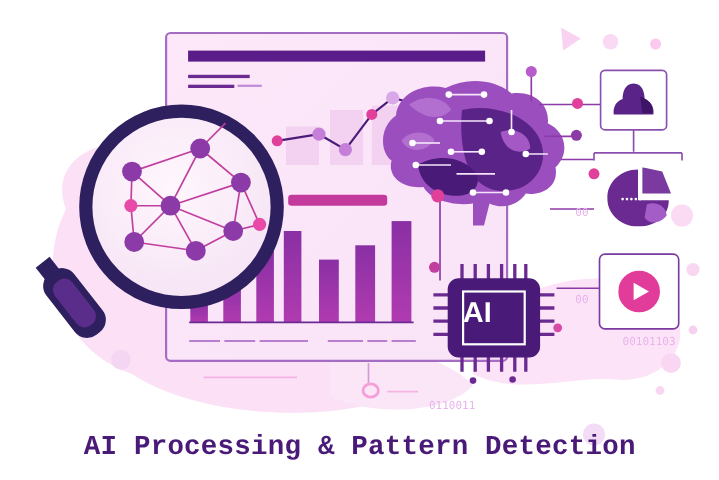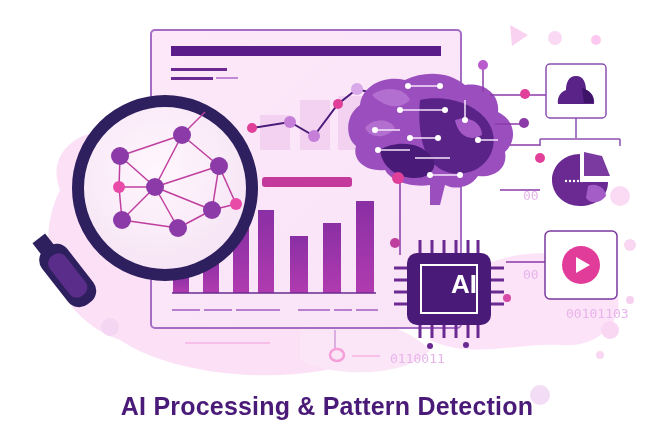--- a/index.html
+++ b/index.html
@@ -7,25 +7,25 @@
       width: 654px; height: 436px; overflow: hidden; position: relative;
       background: #ffffff;
       font-family: "Liberation Sans", sans-serif;
     }
     .abs { position: absolute; }
     svg { display: block; }
     .caption {
       position: absolute; left: 0; width: 654px; top: 392px;
       text-align: center; font-size: 25px; font-weight: 600;
       color: #4a1a78; letter-spacing: 0.2px;
-      font-family: Liberation Sans, sans-serif;
+      font-family: Liberation Mono, monospace;
     }
     .bin {
       position: absolute; font-family: "DejaVu Sans Mono", monospace;
-      color: #e8b4ec; font-size: 13px; letter-spacing: 0px;
+      color: #e8b4ec; font-size: 10px; letter-spacing: 0px;
     }
   </style>
 </head>
 <body>
 
 <svg class="abs" style="left:0;top:0" width="654" height="436" viewBox="0 0 654 436">
   <path d="M60 190 C40 140 110 110 150 150 C180 130 210 200 200 260 C240 300 320 330 360 360 C300 385 180 380 120 340 C60 320 30 250 60 190 Z" fill="#fbe0f6"></path>
   <path d="M430 300 C480 250 560 240 600 270 C640 300 610 350 560 345 C520 342 470 360 430 340 Z" fill="#fce3f7"></path>
   <path d="M300 330 C340 310 400 320 430 350 C410 375 340 380 300 360 Z" fill="#fbe6f8"></path>
   <circle cx="555" cy="38" r="7" fill="#f9d9f3"></circle>
@@ -209,21 +209,21 @@
       <line x1="490" y1="304" x2="504" y2="304"></line>
   </g>
   <rect x="407" y="253" width="84" height="72" rx="10" fill="#4a1a78"></rect>
   <rect x="421" y="265" width="56" height="48" fill="none" stroke="#ffffff" stroke-width="2"></rect>
   <circle cx="395" cy="243" r="5" fill="#c03e9e"></circle>
   <circle cx="507" cy="298" r="4" fill="#d84aa8"></circle>
   <circle cx="430" cy="346" r="3" fill="#6a2a92"></circle>
   <circle cx="466" cy="345" r="3" fill="#6a2a92"></circle>
   <line x1="506" y1="262" x2="545" y2="262" stroke="#8b3aa8" stroke-width="1.5"></line>
 </svg>
-<div class="abs" style="left:421px;top:269px;width:56px;text-align:right;color:#ffffff;font-size:26px;font-weight:bold;font-family:'Liberation Sans',sans-serif;">AI</div>
+<div class="abs" style="left:421px;top:269px;width:56px;text-align:left;color:#ffffff;font-size:26px;font-weight:bold;font-family:'Liberation Sans',sans-serif;">AI</div>
 
 <svg class="abs" style="left:0;top:0" width="654" height="436" viewBox="0 0 654 436">
 
   <rect x="546" y="64" width="60" height="54" rx="4" fill="#ffffff" stroke="#8b4fb0" stroke-width="1.5"></rect>
 
   <line x1="576" y1="118" x2="576" y2="138" stroke="#8b4fb0" stroke-width="1.5"></line>
   <line x1="540" y1="139" x2="620" y2="139" stroke="#8b4fb0" stroke-width="1.5"></line>
   <line x1="540" y1="139" x2="540" y2="146" stroke="#8b4fb0" stroke-width="1.5"></line>
   <line x1="620" y1="139" x2="620" y2="146" stroke="#8b4fb0" stroke-width="1.5"></line>
 
@@ -243,18 +243,18 @@
       <circle cx="22" cy="29" r="1.2"></circle>
       <circle cx="26" cy="29" r="1.2"></circle>
       <circle cx="30" cy="29" r="1.2"></circle>
     </g>
 </svg>
 <svg class="abs" style="left:562px;top:246px" width="38" height="38" viewBox="0 0 38 38">
   <circle cx="19" cy="19" r="19" fill="#e23c9a"></circle>
   <path d="M14 11 L28 19 L14 27 Z" fill="#ffffff"></path>
 </svg>
 
-<div class="bin" style="left:390px;top:351px;">0110011</div>
+<div class="bin" style="left:390px;top:364px;">0110011</div>
 <div class="bin" style="left:523px;top:306px;margin-left:43px;">00101103</div>
 <div class="bin" style="left:523px;top:267px;">00</div>
 <div class="bin" style="left:523px;top:188px;">00</div>
 
 <div class="caption">AI Processing &amp; Pattern Detection</div>
 
 </body></html>

